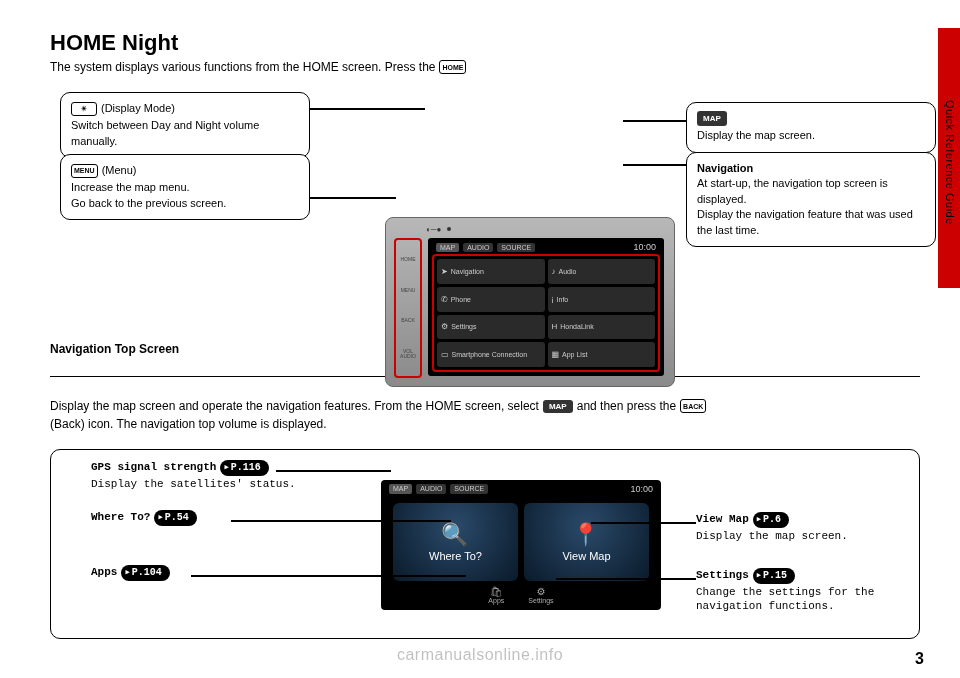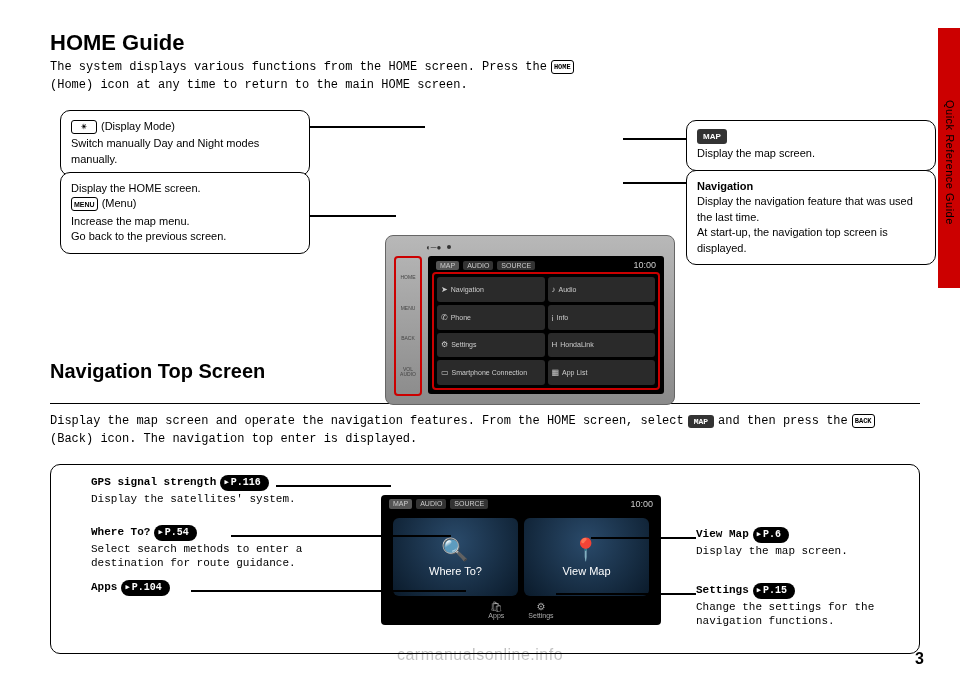--- a/index.html
+++ b/index.html
@@ -25,22 +25,22 @@
   }
   .side-label {
     position: absolute;
     right: 4px;
     top: 100px;
     writing-mode: vertical-rl;
     font-size: 11px;
     letter-spacing: 0.5px;
   }
   h1 { font-size: 22px; font-weight: bold; margin-bottom: 4px; }
-  .subtitle { font-size: 12px; margin-bottom: 18px; display: flex; align-items: center; gap: 4px; flex-wrap: wrap; font-family: Liberation Mono, monospace; }
-  h2 { font-size: 20px; font-weight: bold; margin-top: 30px; border-bottom: 1px solid #000; padding-bottom: 20px; margin-bottom: 10px;}
+  .subtitle { font-size: 12px; margin-bottom: 18px; display: flex; align-items: center; gap: 4px; flex-wrap: wrap; }
+  h2 { font-size: 12px; font-weight: bold; margin-top: 30px; border-bottom: 1px solid #000; padding-bottom: 20px; margin-bottom: 22px;}
   .icon-box {
     display: inline-flex;
     align-items: center;
     justify-content: center;
     border: 1px solid #000;
     border-radius: 3px;
     font-size: 7px;
     font-weight: bold;
     padding: 1px 2px;
     min-width: 18px;
@@ -167,25 +167,24 @@
   .watermark { position:absolute; left:0; right:0; bottom:14px; text-align:center; font-size:16px; color: rgba(0,0,0,0.25); letter-spacing:0.5px;}
 </style>
 </head>
 <body>
 
 <div class="side-tab"></div>
 <div class="side-label">Quick Reference Guide</div>
 
 <div class="page">
 
-  <h1>HOME Guide</h1>
+  <h1>HOME Night</h1>
   <div class="subtitle">
     <span>The system displays various functions from the HOME screen. Press the</span>
     <span class="icon-box">HOME</span>
-    <span>(Home) icon at any time to return to the main HOME screen.</span>
   </div>
 
   <div style="position:relative; height:220px;">
 
     <div class="device1">
       <div class="topbar">
         <span>◐─●</span>
         <span class="dot"></span>
       </div>
       <div class="leftcol">
@@ -244,55 +243,54 @@
     <div class="leader" style="left:260px; top:16px; width:115px; height:1.5px;"></div>
     <div class="leader" style="left:260px; top:105px; width:86px; height:1.5px;"></div>
     <div class="leader" style="left:573px; top:28px; width:63px; height:1.5px;"></div>
     <div class="leader" style="left:573px; top:72px; width:63px; height:1.5px;"></div>
 
     <div class="callout" style="left:10px; top:0px; width:250px;">
       <div class="row-icon">
         <span class="icon-box" style="width:26px;">☀</span>
         <span>(Display Mode)</span>
       </div>
-      <div>Switch manually Day and Night modes manually.</div>
+      <div>Switch between Day and Night volume manually.</div>
     </div>
 
     <div class="callout" style="left:10px; top:62px; width:250px;">
-      <div>Display the HOME screen.</div>
       <div class="row-icon">
           <span class="icon-box">MENU</span>
           <span>(Menu)</span>
         </div>
       <div>Increase the map menu.</div>
       <div>Go back to the previous screen.</div>
     </div>
 
     <div class="callout" style="left:636px; top:10px; width:250px;">
       <div class="row-icon">
           <span class="icon-dark">MAP</span>
         </div>
       <div>Display the map screen.</div>
     </div>
 
     <div class="callout" style="left:636px; top:60px; width:250px;">
       <div class="bold">Navigation</div>
+      <div>At start-up, the navigation top screen is displayed.</div>
       <div>Display the navigation feature that was used the last time.</div>
-      <div>At start-up, the navigation top screen is displayed.</div>
     </div>
 
   </div>
 
   <h2>Navigation Top Screen</h2>
   <div class="subtitle">
     <span>Display the map screen and operate the navigation features. From the HOME screen, select</span>
     <span class="icon-dark">MAP</span>
     <span>and then press the</span>
     <span class="icon-box">BACK</span>
-    <span>(Back) icon. The navigation top enter is displayed.</span>
+    <span>(Back) icon. The navigation top volume is displayed.</span>
   </div>
 
   <div class="box2">
 
     <div class="device2">
       <div class="sbar">
         <div class="tabs">
           <span class="on">MAP</span>
           <span>AUDIO</span>
           <span>SOURCE</span>
@@ -325,28 +323,27 @@
     <div class="leader" style="left:180px; top:70px; width:220px; height:1.5px;"></div>
     <div class="leader" style="left:140px; top:125px; width:275px; height:1.5px;"></div>
     <div class="leader" style="left:540px; top:72px; width:105px; height:1.5px;"></div>
     <div class="leader" style="left:505px; top:128px; width:140px; height:1.5px;"></div>
 
     <div class="label-block" style="left:40px; top:10px;">
       <div class="title">
           <span>GPS signal strength</span>
           <span class="pill">P.116</span>
         </div>
-      <div>Display the satellites' system.</div>
+      <div>Display the satellites' status.</div>
     </div>
     <div class="label-block" style="left:40px; top:60px;">
       <div class="title">
           <span>Where To?</span>
           <span class="pill">P.54</span>
         </div>
-      <div>Select search methods to enter a destination for route guidance.</div>
     </div>
     <div class="label-block" style="left:40px; top:115px;">
       <div class="title">
           <span>Apps</span>
           <span class="pill">P.104</span>
         </div>
     </div>
 
     <div class="label-block" style="left:645px; top:62px; max-width:210px;">
       <div class="title">

